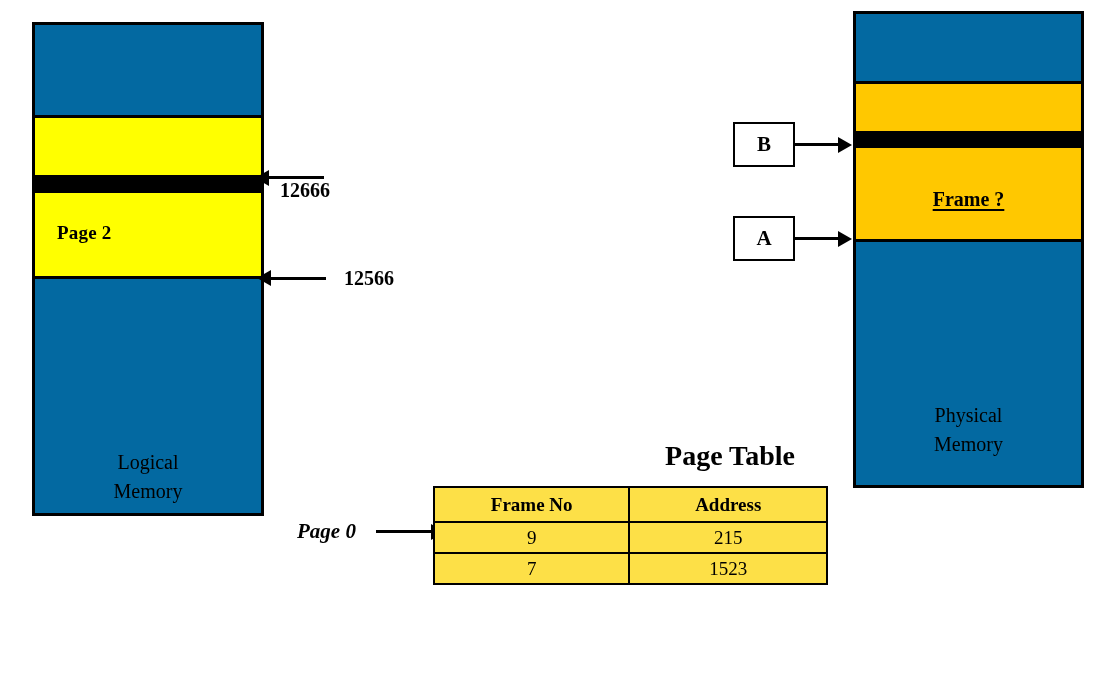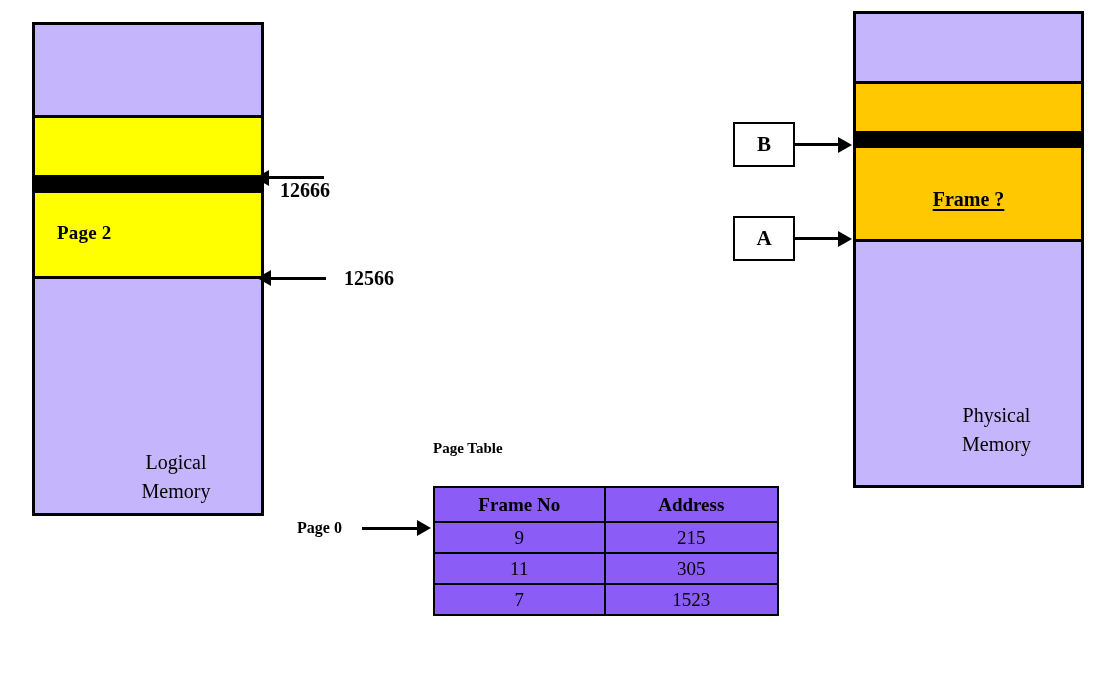--- a/index.html
+++ b/index.html
@@ -14,21 +14,21 @@
     overflow: hidden;
     font-family: "Liberation Serif", "DejaVu Serif", serif;
     color: #000000;
   }
 
   
   .memory-box {
     position: absolute;
     border: 3px solid #000000;
     box-sizing: border-box;
-    background: #c4b5fd;
+    background: #0369a1;
   }
 
   #logical-memory-box {
     left: 32px;
     top: 22px;
     width: 232px;
     height: 494px;
   }
 
   #physical-memory-box {
@@ -61,21 +61,20 @@
     letter-spacing: .2px;
   }
 
   .mem-caption {
     position: absolute;
     width: 100%;
     text-align: center;
     font-size: 20px;
     line-height: 1.45;
     font-weight: normal;
-    padding-left: 28px;
   }
 
   .frame-label {
     position: absolute;
     width: 100%;
     text-align: center;
     font-weight: bold;
     font-size: 20px;
     text-decoration: underline;
     text-underline-offset: 3px;
@@ -148,32 +147,32 @@
     border-bottom: 8px solid transparent;
     border-left: 14px solid #000000;
   }
 
   
   #page-table-title {
     position: absolute;
     left: 433px;
     top: 440px;
     width: 362px;
-    text-align: left;
-    font-weight: bold;
-    font-size: 15px;
+    text-align: right;
+    font-weight: bold;
+    font-size: 28px;
   }
 
   #page-table {
     position: absolute;
     left: 433px;
     top: 486px;
-    width: 346px;
+    width: 395px;
     border-collapse: collapse;
-    background: #8b5cf6;
+    background: #fde047;
   }
   #page-table th,
   #page-table td {
     border: 2px solid #000000;
     text-align: center;
     font-size: 19px;
     height: 29px;
     padding: 0;
   }
   #page-table th {
@@ -187,23 +186,24 @@
   
   #page0-pointer {
     position: absolute;
     left: 297px;
     top: 519px;
     display: flex;
     align-items: center;
   }
   #page0-pointer .p0-text {
     font-weight: bold;
-    font-size: 16px;
+    font-size: 21px;
     white-space: nowrap;
     margin-right: 20px;
+    font-style: italic;
   }
 </style>
 </head>
 <body>
 
 <div id="logical-memory-box" class="memory-box">
 
   <div class="band band-yellow band-line-top" style="top: 90px; height: 60px;"></div>
 
   <div class="band band-black" style="top: 150px; height: 18px;"></div>
@@ -267,21 +267,17 @@
       <th class="col-frame">Frame No</th>
       <th class="col-addr">Address</th>
     </tr>
   </thead>
   <tbody>
     <tr>
       <td>9</td>
       <td>215</td>
     </tr>
     <tr>
-      <td>11</td>
-      <td>305</td>
-    </tr>
-    <tr>
       <td>7</td>
       <td>1523</td>
     </tr>
   </tbody>
 </table>
 
 </body></html>

